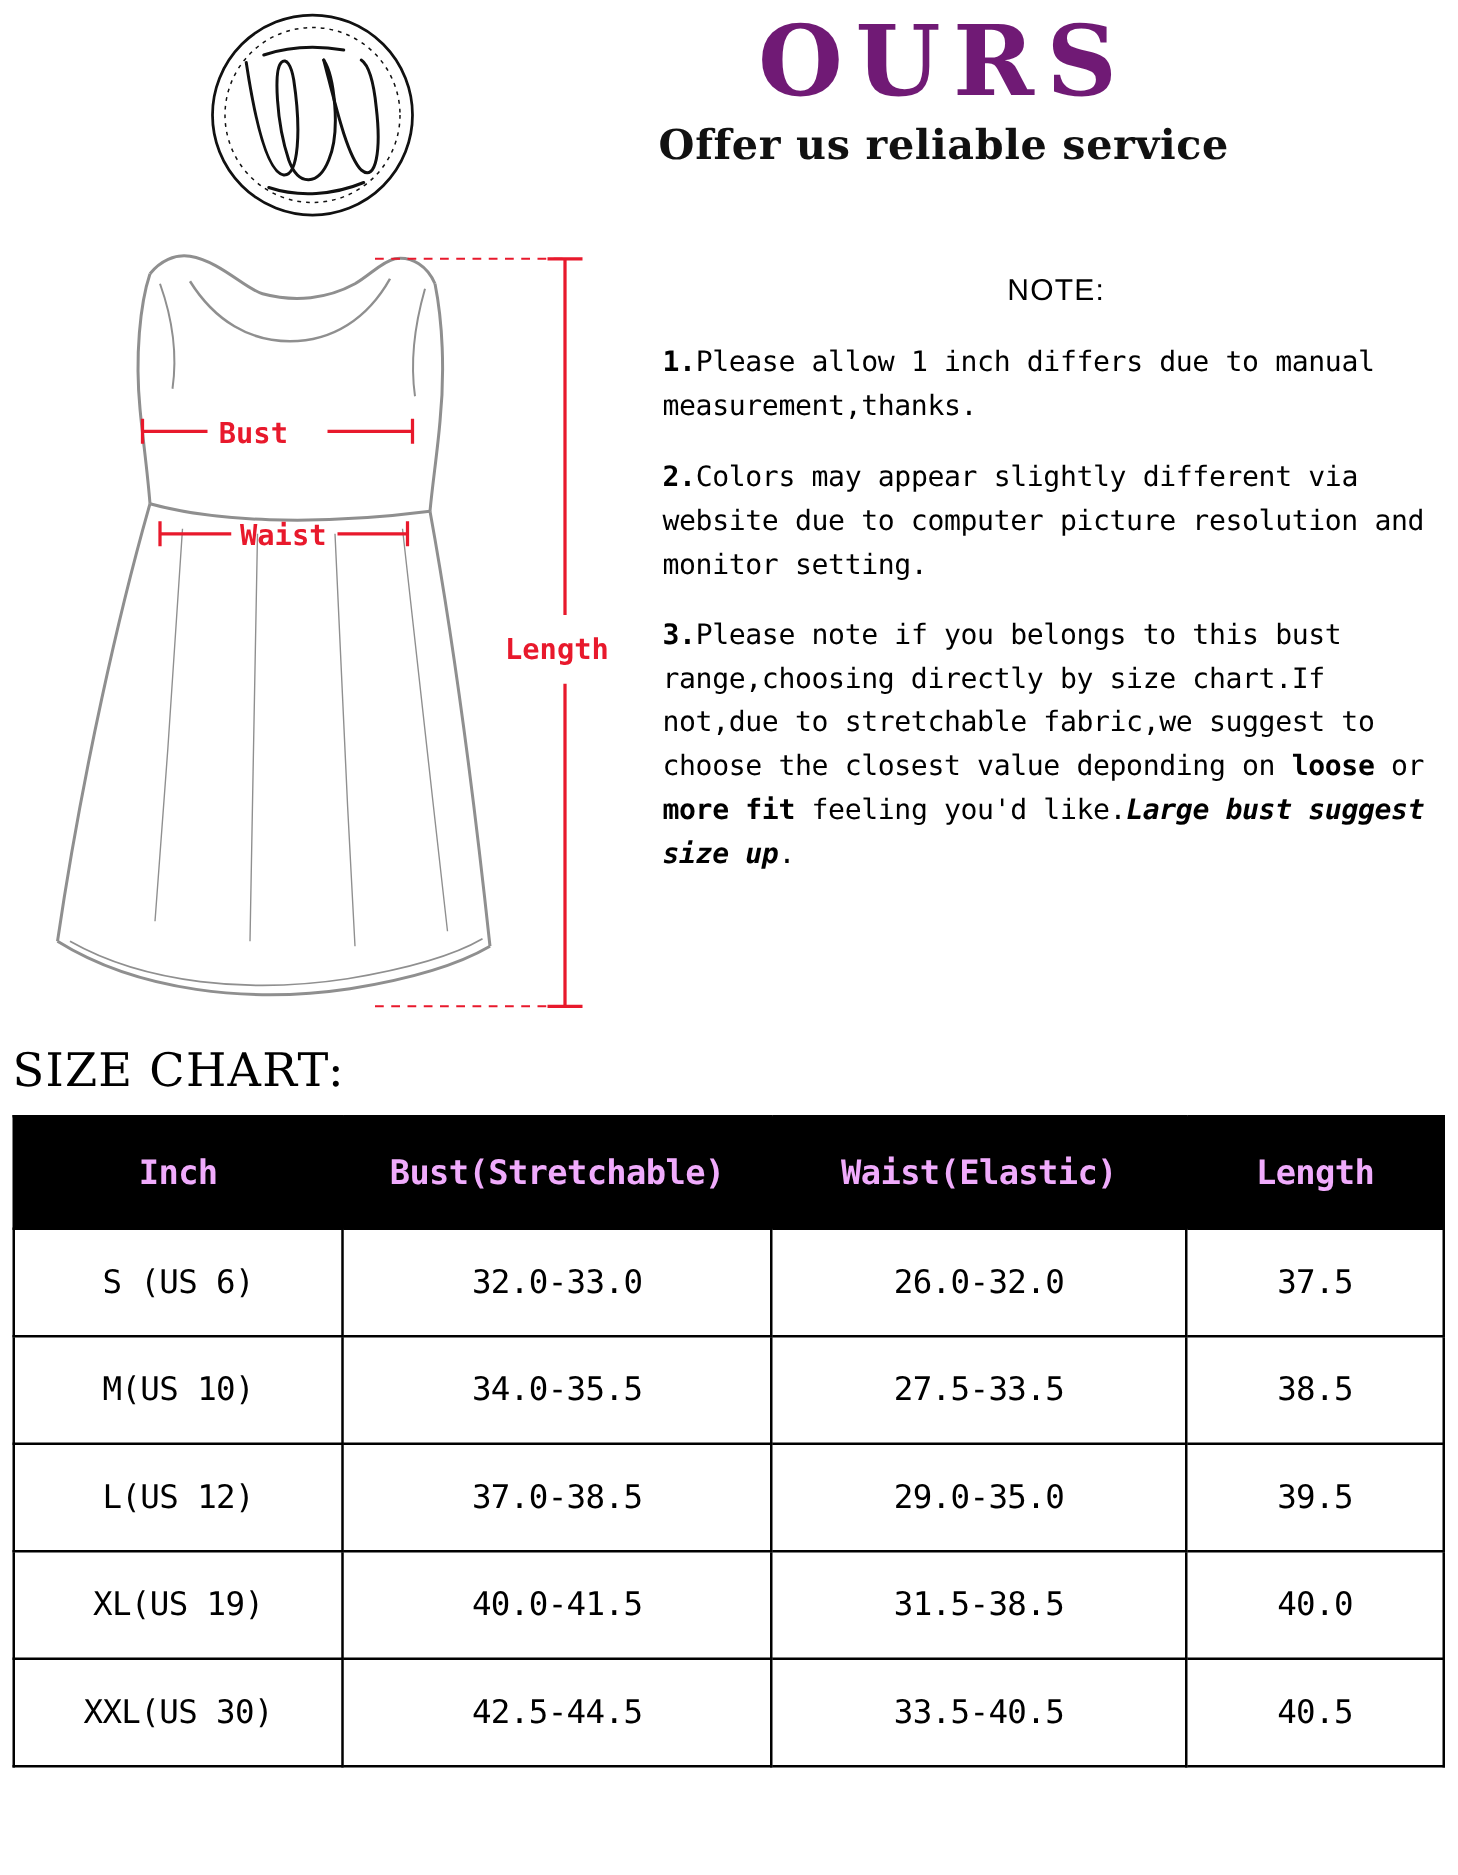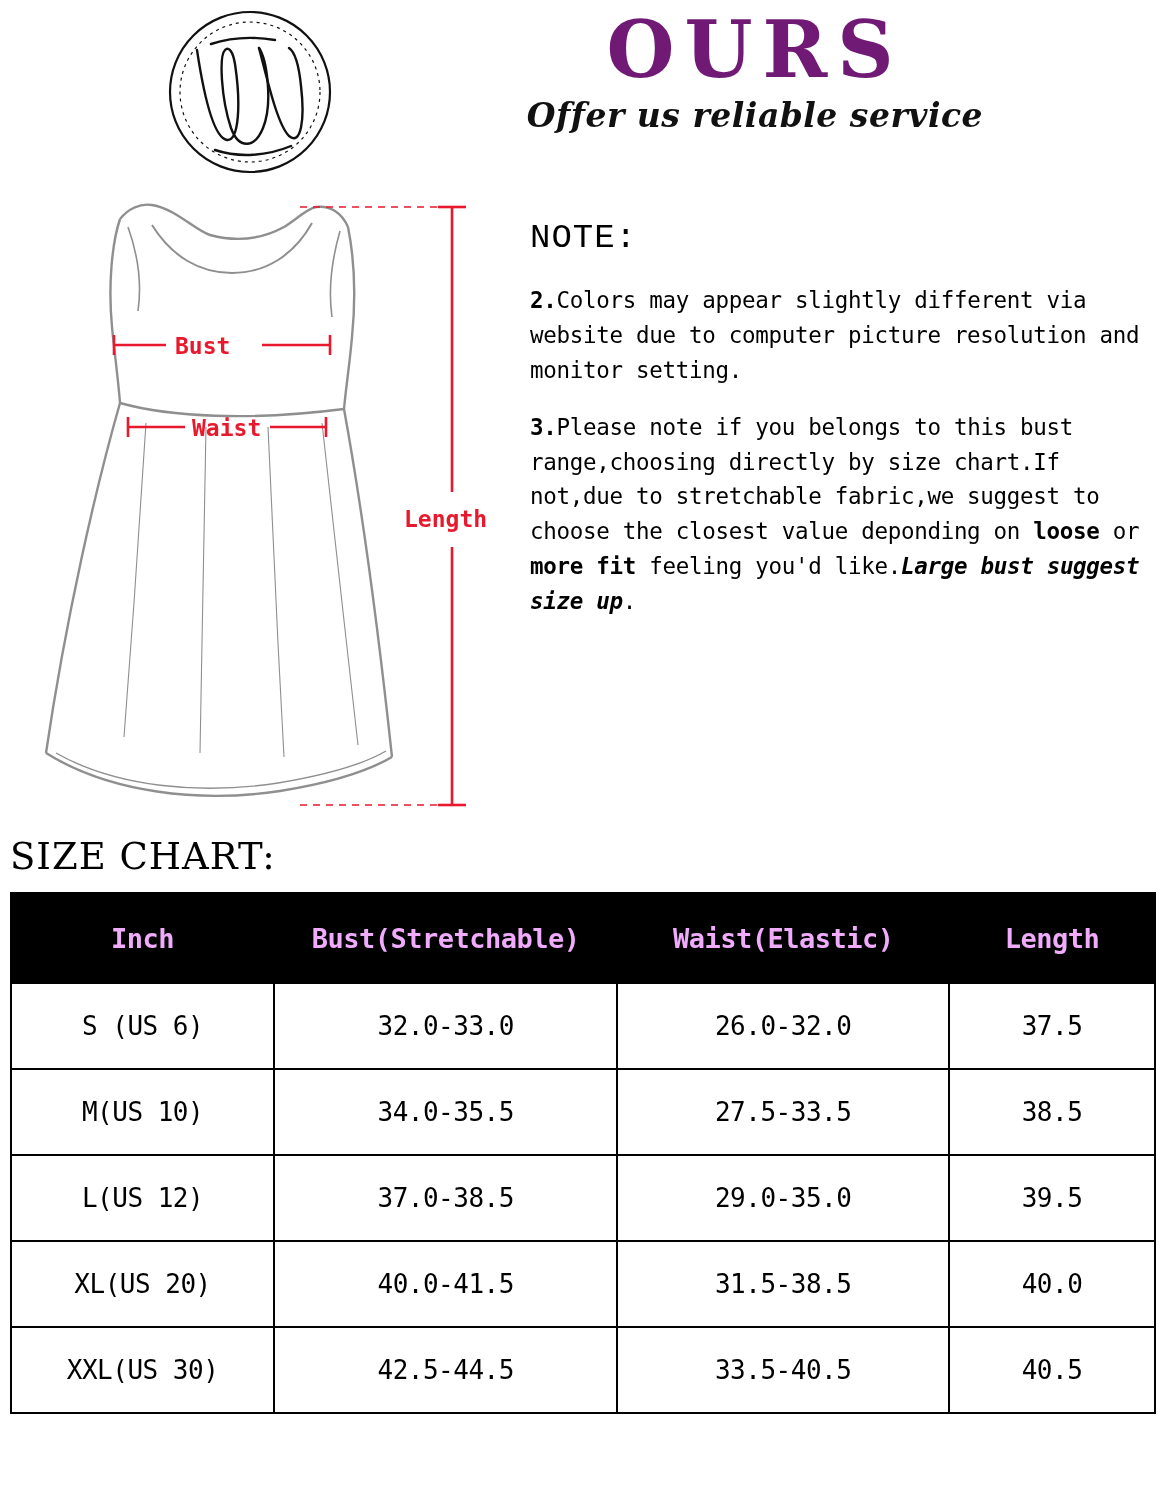--- a/index.html
+++ b/index.html
@@ -45,21 +45,20 @@
     font-weight: 700;
     color: #701a75;
   }
   .brand-tagline {
     font-family: "DejaVu Serif", serif;
     font-size: 33px;
     font-weight: bold;
     margin-top: 6px;
     letter-spacing: 0.5px;
     color: #111;
-    font-style: italic;
   }
 
   
   .middle {
     position: relative;
     height: 640px;
   }
   .dress-panel {
     position: absolute;
     left: 0;
@@ -68,24 +67,25 @@
     height: 640px;
   }
   .note-panel {
     position: absolute;
     left: 520px;
     top: 10px;
     width: 640px;
     height: 630px;
   }
   .note-title {
-    font-family: Liberation Mono, monospace;
-    font-size: 34px;
+    font-family: Liberation Sans, sans-serif;
+    font-size: 24px;
     letter-spacing: 1px;
     margin: 24px 0 26px 10px;
+    text-align: center;
   }
   .note-item {
     font-family: "DejaVu Sans Mono", monospace;
     font-size: 22.5px;
     line-height: 1.55;
     margin: 0 0 22px 10px;
     letter-spacing: -0.3px;
   }
   .note-item .lead { font-weight: bold; }
   .b { font-weight: bold; }
@@ -217,20 +217,21 @@
       <g stroke="#e8192c" stroke-width="1.6" stroke-dasharray="7 6">
         <line x1="300" y1="10" x2="452" y2="10"></line>
         <line x1="300" y1="608" x2="452" y2="608"></line>
       </g>
     </svg>
   </div>
 
   <div class="note-panel">
     <div class="note-title">NOTE:</div>
 
+    <p class="note-item"><span class="lead">1.</span><span>Please allow 1 inch differs due to manual measurement,thanks.</span></p>
 
     <p class="note-item"><span class="lead">2.</span><span>Colors may appear slightly different via website due to computer picture resolution and monitor setting.</span></p>
 
     <p class="note-item"><span class="lead">3.</span><span>Please note if you belongs to this bust range,choosing directly by size chart.If not,due to stretchable fabric,we suggest to choose the closest value deponding on </span><span class="b">loose</span><span> or </span><span class="b">more fit</span><span> feeling you'd like.</span><span class="bi">Large bust suggest size up</span><span>.</span></p>
   </div>
 </div>
 
 <div class="chart-title">SIZE CHART:</div>
 
 <table class="size-chart">
@@ -261,21 +262,21 @@
       <td>27.5-33.5</td>
       <td>38.5</td>
     </tr>
     <tr>
       <td>L(US 12)</td>
       <td>37.0-38.5</td>
       <td>29.0-35.0</td>
       <td>39.5</td>
     </tr>
     <tr>
-      <td>XL(US 20)</td>
+      <td>XL(US 19)</td>
       <td>40.0-41.5</td>
       <td>31.5-38.5</td>
       <td>40.0</td>
     </tr>
     <tr>
       <td>XXL(US 30)</td>
       <td>42.5-44.5</td>
       <td>33.5-40.5</td>
       <td>40.5</td>
     </tr>

